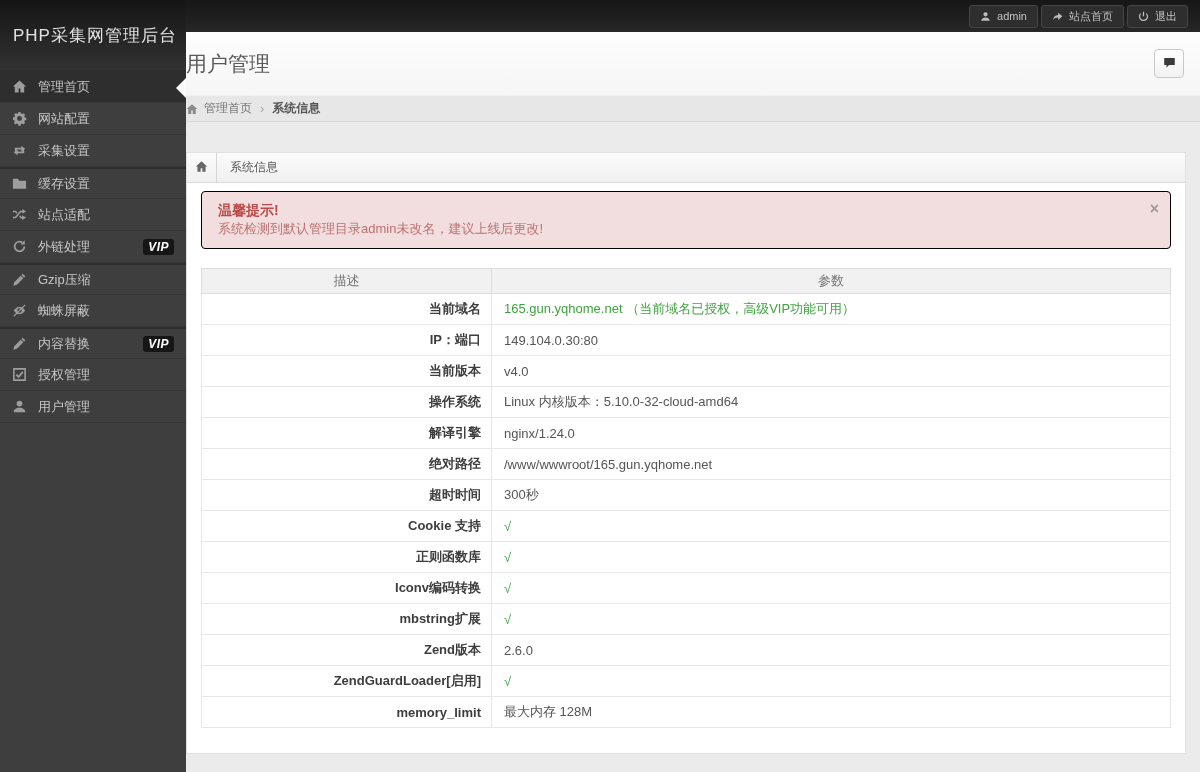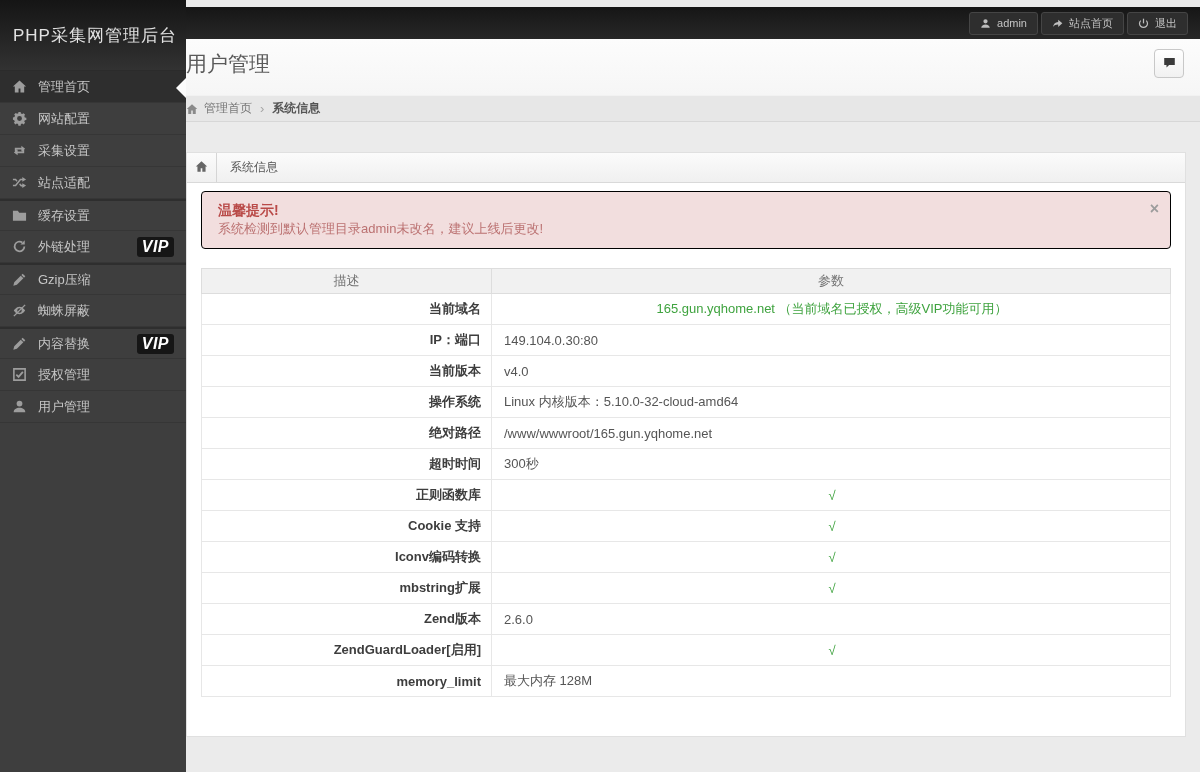--- a/index.html
+++ b/index.html
@@ -13,30 +13,30 @@
     display:flex; align-items:center; padding-left:13px; }
   .logo-text { color:#e2e2e2; font-size:17px; letter-spacing:1px; font-weight:400; }
   .nav { border-top:1px solid #2b2b2b; }
   .nav-item { height:32px; display:flex; align-items:center; gap:11px;
     padding:0 10px 0 12px; color:#c6c6c6; font-size:13px; cursor:pointer;
     border-bottom:1px solid #363636; position:relative; }
   .nav-item .icon { color:#9d9d9d; display:inline-flex; width:15px; justify-content:center; }
   .nav-item.group-start { border-top:2px solid #2e2e2e; }
   .nav-item.active { background:#2e2e2e; }
   .vip-badge { position:absolute; right:12px; background:#161616; color:#fff;
-    font-size:16px; font-weight:bold; padding:1px 5px; border-radius:3px;
+    font-size:12px; font-weight:bold; padding:1px 5px; border-radius:3px;
     letter-spacing:.5px; font-style:italic; }
   .caret { position:absolute; right:0; top:78px; width:0; height:0;
     border-top:10px solid transparent; border-bottom:10px solid transparent;
     border-right:10px solid #fcfcfc; z-index:4; }
 
   
   .topbar { position:absolute; left:172px; top:0; right:0; height:32px;
     background:linear-gradient(180deg,#161616,#272727); display:flex;
-    justify-content:flex-end; align-items:center; gap:3px; padding-right:12px; z-index:2;margin-top:7px; }
+    justify-content:flex-end; align-items:center; gap:3px; padding-right:12px; z-index:2; }
   .tb-btn { display:flex; align-items:center; gap:6px; background:#2e2e2e;
     border:1px solid #454545; border-radius:3px; color:#c3c3c3; font-size:11px;
     padding:3px 10px; cursor:pointer; height:23px; }
   .tb-btn .icon { color:#bdbdbd; display:inline-flex; }
   .tb-btn svg { width:11px; height:11px; }
 
   
   .main { margin-left:172px; padding-top:32px; }
   .page-header { height:63px; background:linear-gradient(180deg,#fdfdfd,#f6f6f6);
     display:flex; align-items:center; padding:0 16px 0 14px; position:relative; }
@@ -75,21 +75,21 @@
   .alert-close { position:absolute; right:11px; top:9px; color:#9c9c9c;
     font-size:16px; line-height:1; cursor:pointer; font-weight:bold; }
 
   .sys-table { margin:19px 14px 25px; width:calc(100% - 28px);
     border-collapse:collapse; font-size:13px; }
   .sys-table th { border:1px solid #ddd; background:#f1f1f1; font-weight:400;
     color:#737373; font-size:13px; padding:3px; text-align:center; }
   .sys-table td { border:1px solid #e7e7e7; padding:6px 10px; }
   .t-label { width:290px; text-align:right; font-weight:bold; color:#3d3d3d; }
   .t-value { color:#555; padding-left:12px !important; }
-  .t-value.green { color:#3fa33f;text-align:center; }
+  .t-value.green { color:#3fa33f; }
 </style>
 </head>
 <body>
 
 <div class="sidebar">
   <div class="logo-block">
     <span class="logo-text">PHP采集网管理后台</span>
   </div>
   <div class="nav">
       <div class="nav-item active">
@@ -109,35 +109,35 @@
         <span>网站配置</span>
       </div>
       <div class="nav-item">
         <span class="icon">
           <svg viewBox="0 0 16 16" fill="currentColor">
             <path d="M3 5h7V3l4 3-4 3V7H5v3H3zM13 11H6v2l-4-3 4-3v2h5V6h2z"></path>
           </svg>
         </span>
         <span>采集设置</span>
       </div>
+      <div class="nav-item group-start">
+        <span class="icon">
+          <svg viewBox="0 0 16 16" fill="currentColor">
+            <path d="M1 3h5.2l1.5 2H15v8.5H1z"></path>
+          </svg>
+        </span>
+        <span>缓存设置</span>
+      </div>
       <div class="nav-item">
         <span class="icon">
           <svg viewBox="0 0 16 16" fill="currentColor">
             <path d="M11 2.2 15 4.7 11 7.2V5.7H9.4L4.2 12H1v-1.6h2.4L8.6 4H11zM11 8.8 15 11.3 11 13.8v-1.5H9.4L7.6 10l1-1.2 1.4 1.6H11zM1 4h3.2l1.7 2-1 1.2L3.4 5.6H1z"></path>
           </svg>
         </span>
         <span>站点适配</span>
-      </div>
-      <div class="nav-item group-start">
-        <span class="icon">
-          <svg viewBox="0 0 16 16" fill="currentColor">
-            <path d="M1 3h5.2l1.5 2H15v8.5H1z"></path>
-          </svg>
-        </span>
-        <span>缓存设置</span>
       </div>
       <div class="nav-item">
         <span class="icon">
           <svg viewBox="0 0 16 16">
             <path d="M13.2 8A5.2 5.2 0 1 1 11 3.7" fill="none" stroke="currentColor" stroke-width="1.9"></path>
             <path d="M13.6 1.2v4.6H9z" fill="currentColor"></path>
           </svg>
         </span>
         <span>外链处理</span>
         <span class="vip-badge">VIP</span>
@@ -275,33 +275,37 @@
             </tr>
             <tr>
               <td class="t-label">当前版本</td>
               <td class="t-value">v4.0</td>
             </tr>
             <tr>
               <td class="t-label">操作系统</td>
               <td class="t-value">Linux  内核版本：5.10.0-32-cloud-amd64</td>
             </tr>
             <tr>
+              <td class="t-label">解译引擎</td>
+              <td class="t-value">nginx/1.24.0</td>
+            </tr>
+            <tr>
               <td class="t-label">绝对路径</td>
               <td class="t-value">/www/wwwroot/165.gun.yqhome.net</td>
             </tr>
             <tr>
               <td class="t-label">超时时间</td>
               <td class="t-value">300秒</td>
             </tr>
             <tr>
+              <td class="t-label">Cookie 支持</td>
+              <td class="t-value green">√</td>
+            </tr>
+            <tr>
               <td class="t-label">正则函数库</td>
-              <td class="t-value green">√</td>
-            </tr>
-            <tr>
-              <td class="t-label">Cookie 支持</td>
               <td class="t-value green">√</td>
             </tr>
             <tr>
               <td class="t-label">Iconv编码转换</td>
               <td class="t-value green">√</td>
             </tr>
             <tr>
               <td class="t-label">mbstring扩展</td>
               <td class="t-value green">√</td>
             </tr>

